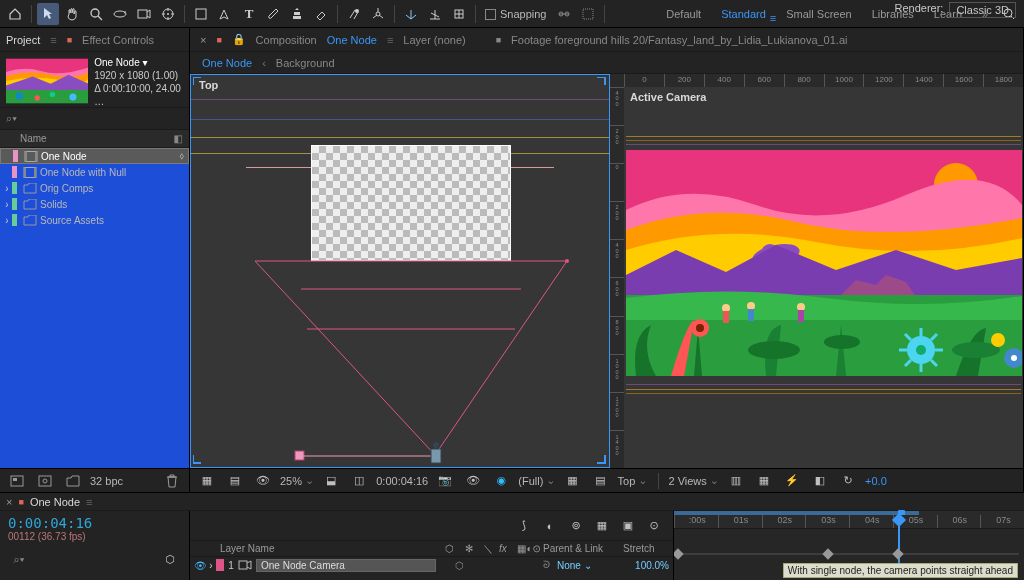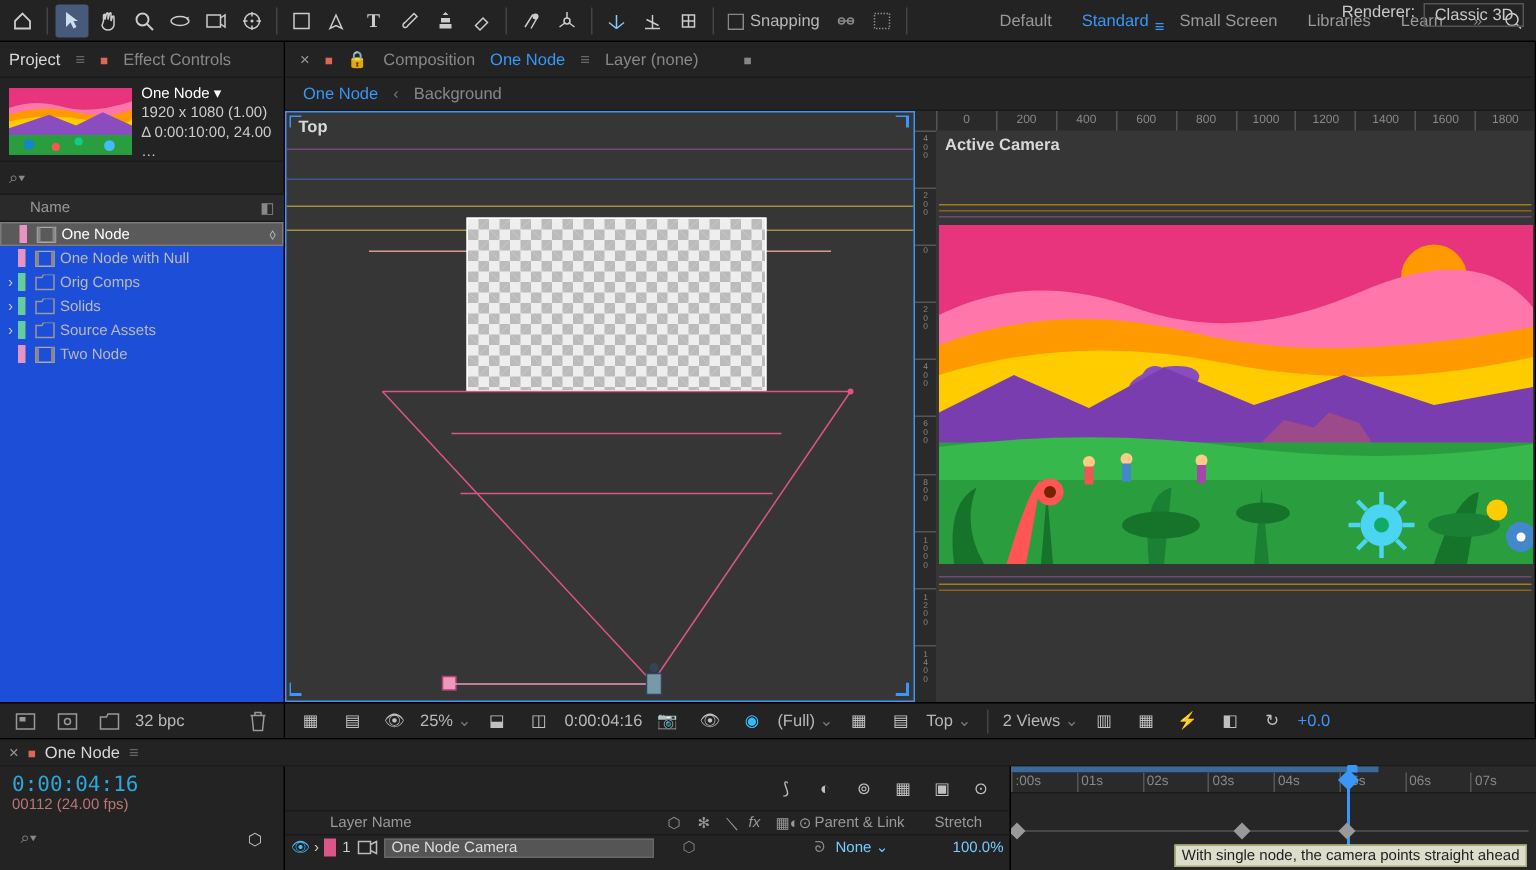--- a/index.html
+++ b/index.html
@@ -44,21 +44,21 @@
   .tl-body { flex: 1; display: flex; }
   .tl-left { width: 190px; background: #232323; border-right: 1px solid #000; padding: 4px 8px; }
   .tl-mid { width: 484px; background: #232323; border-right: 1px solid #000; }
   .tl-right { flex: 1; background: #262626; position: relative; }
   .timecode { color: #2da6d9; font-size: 14px; font-family: monospace; }
   .tc-sub { color: #b77; font-size: 10px; }
   .layer-head { height: 16px; display: flex; align-items: center; font-size: 10px; color: #999; padding-left: 30px; border-bottom: 1px solid #1a1a1a; }
   .layer-row { height: 16px; display: flex; align-items: center; font-size: 10px; padding: 0 4px; }
   .layer-name-box { background: #555; color: #ddd; padding: 0 4px; border: 1px solid #666; margin-left: 4px; width: 180px; }
   .ruler { height: 14px; background: #2a2a2a; display: flex; border-bottom: 1px solid #1a1a1a; position: relative; }
-  .ruler span { flex: 1; border-left: 1px solid #555; padding-left: 2px; font-size: 9px; color: #888; }
+  .ruler span { flex: 1; border-left: 1px solid #555; padding-left: 2px; font-size: 9px; color: #888; text-align: center; }
   .hint { position: absolute; bottom: 2px; right: 6px; background: #ddc; color: #222; font-size: 10px; padding: 1px 4px; border: 1px solid #aa7; margin-left: 16px; }
   .corner { position: absolute; width: 10px; height: 10px; }
   .checker { background-image:
     linear-gradient(45deg,#bbb 25%,transparent 25%),linear-gradient(-45deg,#bbb 25%,transparent 25%),
     linear-gradient(45deg,transparent 75%,#bbb 75%),linear-gradient(-45deg,transparent 75%,#bbb 75%);
     background-size: 14px 14px; background-position: 0 0,0 7px,7px -7px,-7px 0; background-color: #eee; }
   .time-ruler { height: 13px; position: relative; background: #2a2a2a; display: flex; font-size: 8px; color: #888; }
   .time-ruler span { flex: 1; border-left: 1px solid #555; text-align: center; padding-top: 1px; }
   svg { display: block; }
 </style>
@@ -301,32 +301,20 @@
           <div class="tree-row">
             <span class="twirl">›</span>
             <span style="width:5px;height:12px;background:#6C9;margin-right:3px"></span>
             <span class="folder">
               <svg width="14" height="11">
                 <path d="M1 2 L5 2 L6 0 L13 0 L13 10 L1 10 Z" fill="none" stroke="#999"></path>
               </svg>
             </span>
             <span>Source Assets</span>
           </div>
-          <div class="tree-row">
-            <span class="twirl"></span>
-            <span style="width:5px;height:12px;background:#E893C3;margin-right:3px"></span>
-            <span class="folder">
-              <svg width="14" height="11">
-                <rect x="1" y="0.5" width="12" height="10" fill="none" stroke="#aaa"></rect>
-                <rect x="1" y="0.5" width="2" height="10" fill="#888"></rect>
-                <rect x="11" y="0.5" width="2" height="10" fill="#888"></rect>
-              </svg>
-            </span>
-            <span>Two Node</span>
-          </div>
         </div>
     </div>
     <div class="project-footer">
       <span class="tbtn">
           <svg width="14" height="12">
             <rect x="1" y="1" width="12" height="10" fill="none" stroke="#999"></rect>
             <rect x="3" y="3" width="4" height="3" fill="#999"></rect>
           </svg>
         </span>
       <span class="tbtn">
@@ -353,20 +341,23 @@
   <div class="center">
     <div class="center-tabs">
       <span style="color:#999">×</span>
       <span style="color:#d65;font-size:9px">■</span>
       <span style="color:#999">🔒</span>
       <span class="tab-dim">Composition</span>
       <span class="blue">One Node</span>
       <span style="color:#666">≡</span>
       <span class="tab-dim">Layer (none)</span>
       <span style="color:#888;font-size:9px;margin-left:20px">■</span>
+      <span class="tab-dim">
+        <span>Footage foreground hills 20/</span><span>Fantasy_land_by_Lidia_Lukianova_01.ai</span>
+      </span>
       <div style="flex:1"></div>
       <div class="renderer">
         <span>Renderer:</span>
         <span class="renderer-box">Classic 3D</span>
       </div>
     </div>
     <div class="breadcrumb">
       <span class="blue">One Node</span>
       <span style="color:#777">‹</span>
       <span class="tab-dim">Background</span>
@@ -558,21 +549,21 @@
 <div class="bottom">
   <div class="tl-tabs">
     <span style="color:#999">×</span>
     <span style="color:#d65;font-size:9px">■</span>
     <span style="color:#d8d8d8">One Node</span>
     <span style="color:#666">≡</span>
   </div>
   <div class="tl-body">
     <div class="tl-left">
       <div class="timecode">0:00:04:16</div>
-      <div class="tc-sub">00112 (24.00 fps)</div>
+      <div class="tc-sub">00112 (36.73 fps)</div>
       <div class="row" style="gap:6px;margin-top:6px">
         <span class="tbtn" style="color:#888">⌕▾</span>
         <div style="flex:1"></div>
         <span class="tbtn">⬡</span>
       </div>
     </div>
     <div class="tl-mid">
       <div style="height:30px;display:flex;align-items:center;justify-content:flex-end;gap:4px;padding:0 8px;border-bottom:1px solid #1a1a1a">
         <span class="tbtn">⟆</span>
         <span class="tbtn">◐</span>

